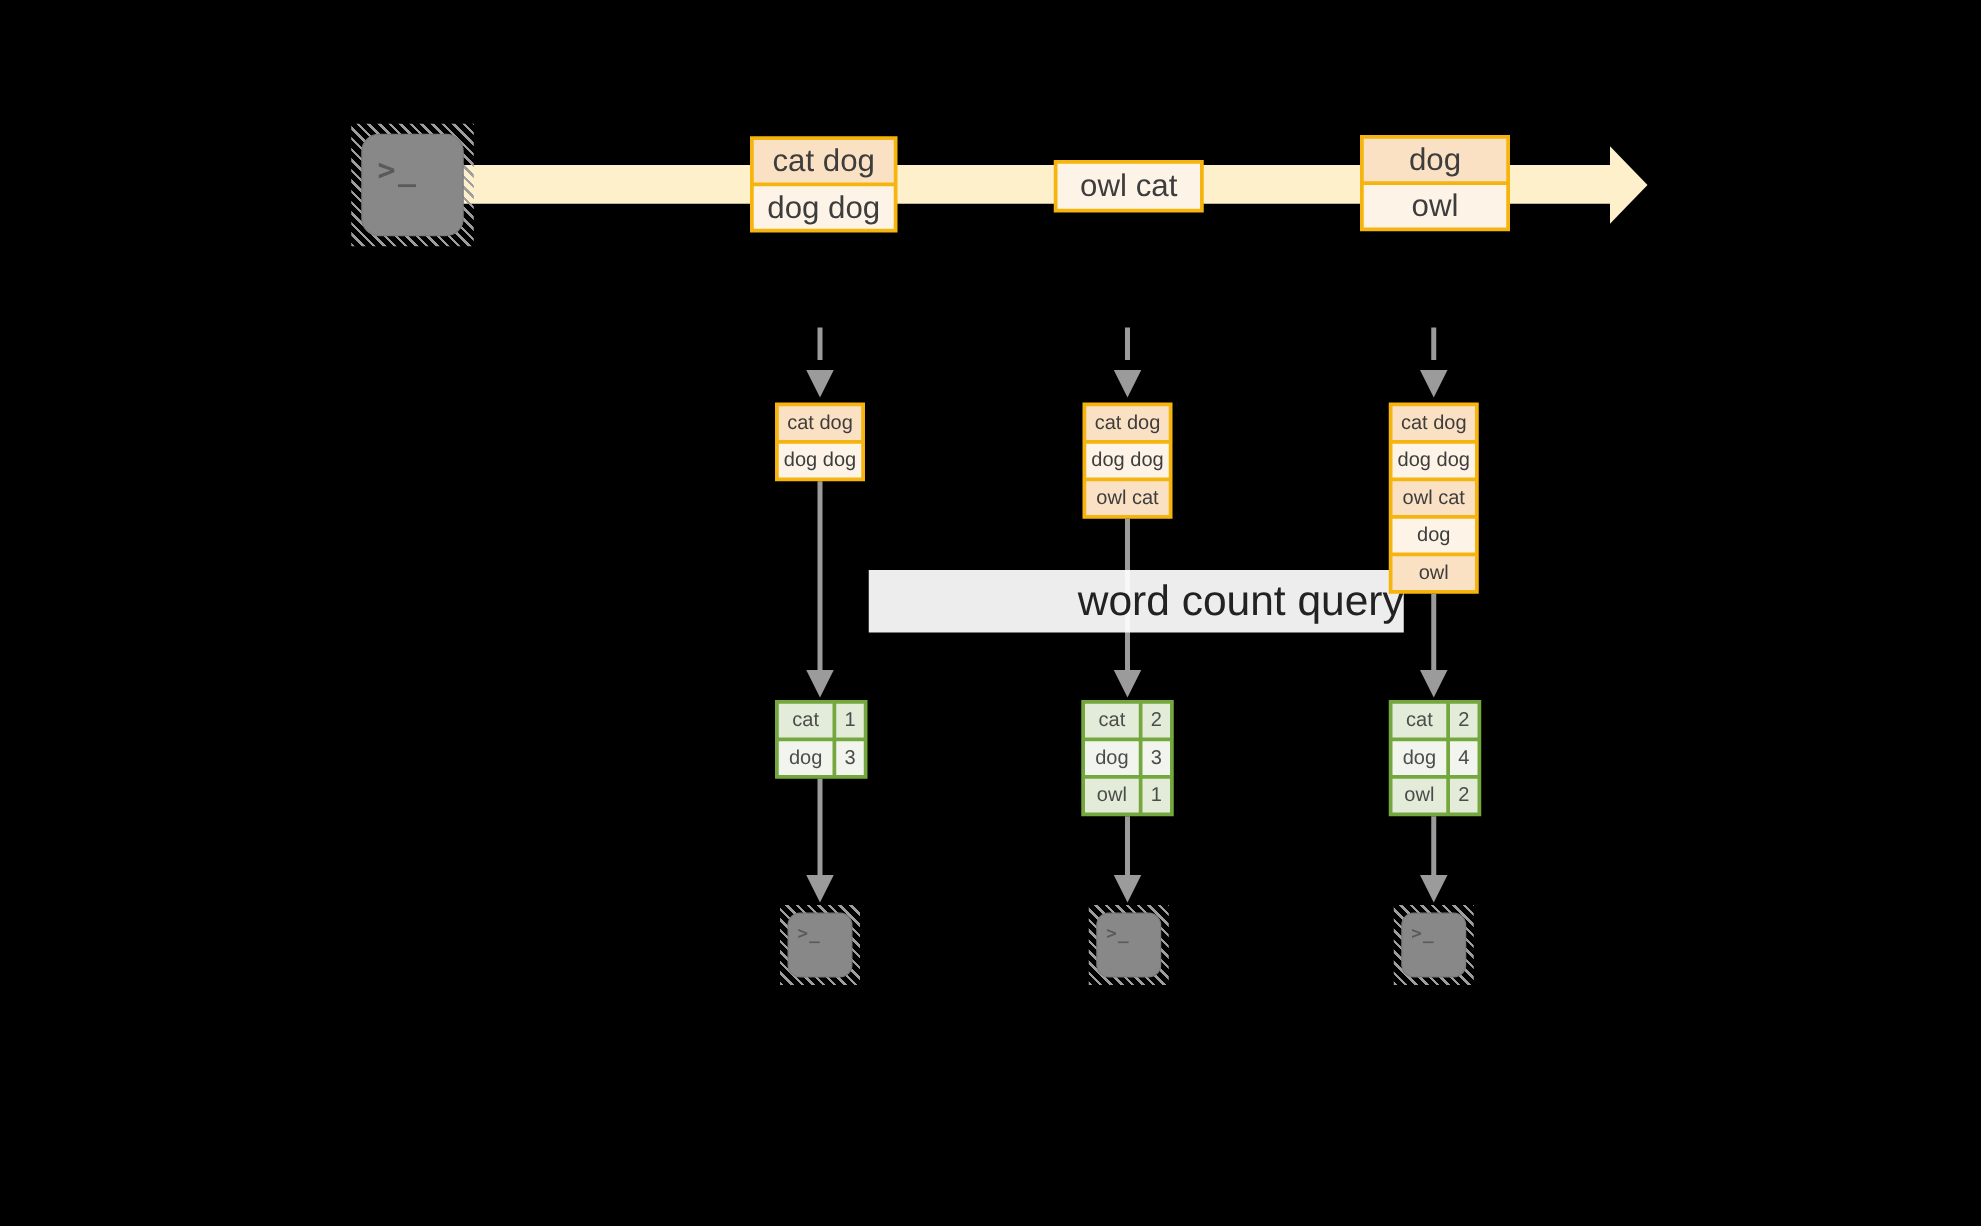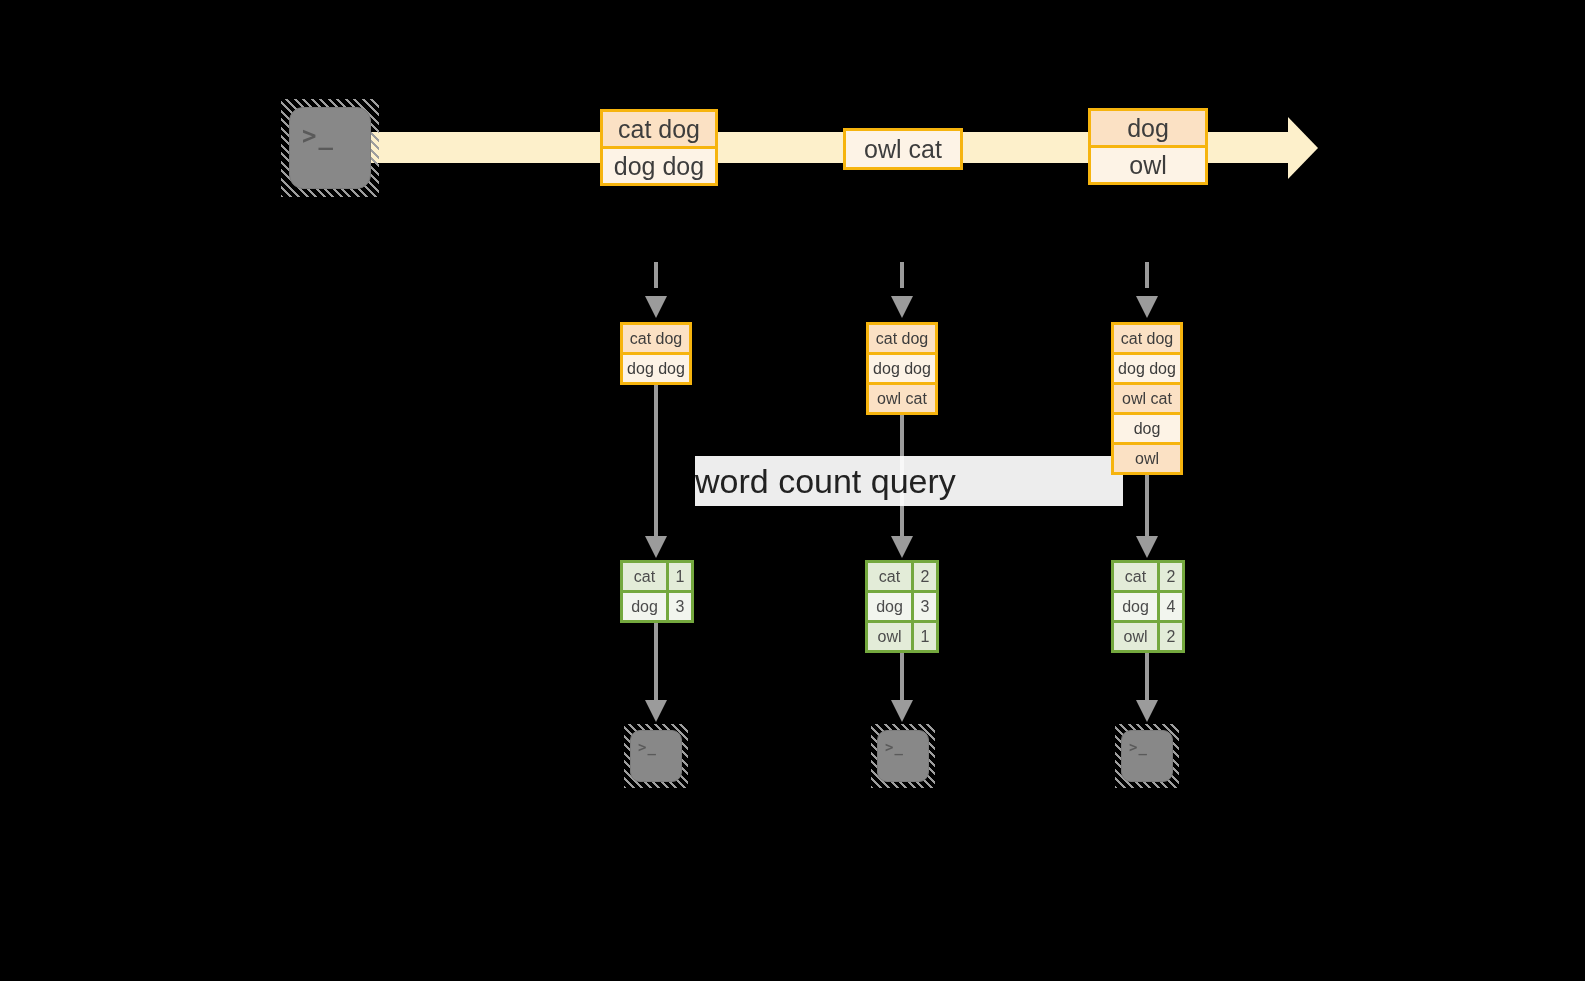--- a/index.html
+++ b/index.html
@@ -63,21 +63,21 @@
     position:absolute;background:#888;border:1px solid #7b7b7b;
   }
   .term-glyph{
     position:absolute;color:#5a5a5a;font-family:"DejaVu Sans Mono",monospace;
     font-weight:bold;line-height:1;
   }
 
   
   .banner{
     background:rgba(255,255,255,0.93);z-index:2;
-    display:flex;align-items:center;justify-content:flex-start;
+    display:flex;align-items:center;justify-content:flex-end;
     font-size:34px;font-weight:300;color:#222;
   }
 </style>
 </head>
 <body>
 
 <div class="canvas">
 
   <div class="abs stream-band" style="left:360px;top:132px;width:928px;height:31px;"></div>
   <div class="abs stream-head" style="left:1288px;top:117px;"></div>

